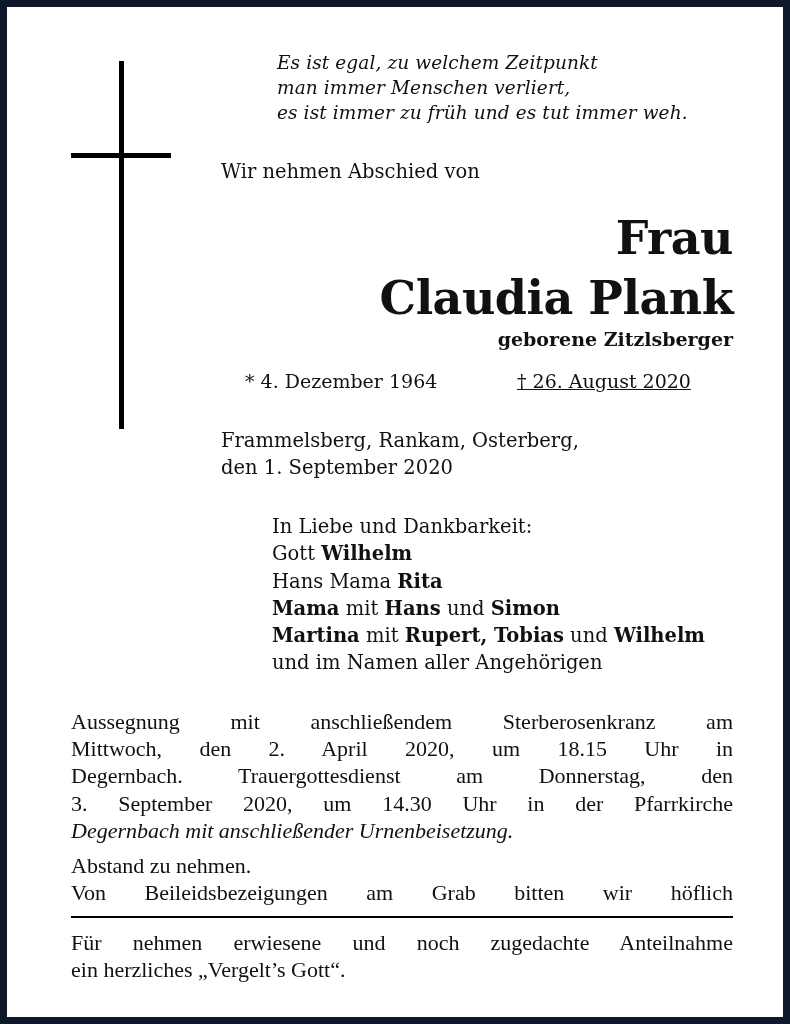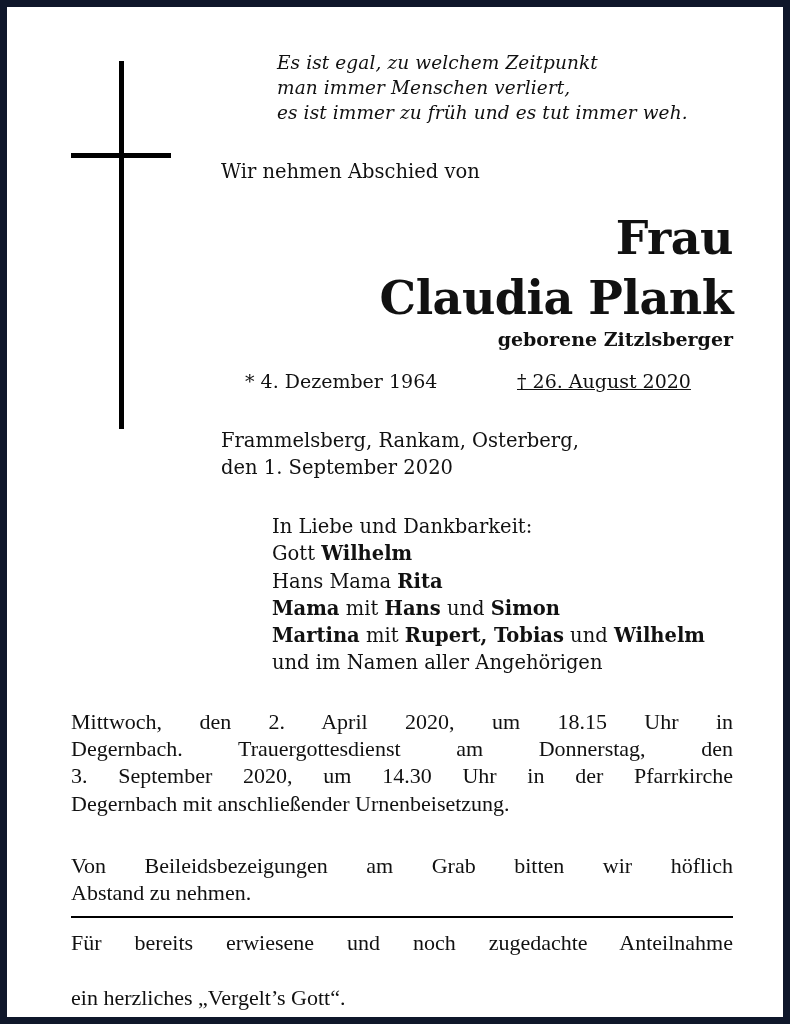--- a/index.html
+++ b/index.html
@@ -107,21 +107,21 @@
       text-align: justify;
       text-align-last: left;
     }
     .service .para { text-align: justify; }
     .service .para .ln {
       display: block;
       text-align: justify;
       text-align-last: justify;
       white-space: nowrap;
     }
-    .service .para .ln.last { text-align-last: left; }
+    .service .para .ln.last { text-align-last: left; font-style: italic; }
     .condolence {
       position: absolute;
       left: 64px; top: 845px;
       width: 662px;
       font-family: "Liberation Serif", "DejaVu Serif", serif;
       font-size: 22px;
       line-height: 27px;
     }
     .condolence .ln {
       display: block;
@@ -143,21 +143,21 @@
       font-family: "Liberation Serif", "DejaVu Serif", serif;
       font-size: 22px;
       line-height: 27px;
     }
     .thanks .ln {
       display: block;
       white-space: nowrap;
       text-align: justify;
       text-align-last: justify;
     }
-    .thanks .ln.last { text-align-last: left; margin-top: 28px; }
+    .thanks .ln.last { text-align-last: left; }
   </style>
 </head>
 <body>
 
 <div class="frame">
 
   <div class="cross-v"></div>
   <div class="cross-h"></div>
 
   <div class="quote">
@@ -188,32 +188,33 @@
     <div>In Liebe und Dankbarkeit:</div>
     <div><span>Gott </span><b>Wilhelm</b></div>
     <div><span>Hans Mama </span><b>Rita</b></div>
     <div><b>Mama</b><span> mit </span><b>Hans</b><span> und </span><b>Simon</b></div>
     <div><b>Martina</b><span> mit </span><b>Rupert, Tobias</b><span> und </span><b>Wilhelm</b></div>
     <div>und im Namen aller Angehörigen</div>
   </div>
 
   <div class="service">
     <div class="para">
+      <span class="ln">Aussegnung mit anschließendem Sterberosenkranz am</span>
       <span class="ln">Mittwoch, den 2. April 2020, um 18.15 Uhr in</span>
       <span class="ln">Degernbach. Trauergottesdienst am Donnerstag, den</span>
       <span class="ln">3. September 2020, um 14.30 Uhr in der Pfarrkirche</span>
       <span class="ln last">Degernbach mit anschließender Urnenbeisetzung.</span>
     </div>
   </div>
 
   <div class="condolence">
+    <span class="ln last">Abstand zu nehmen.</span>
     <span class="ln">Von Beileidsbezeigungen am Grab bitten wir höflich</span>
-    <span class="ln last">Abstand zu nehmen.</span>
   </div>
 
   <div class="divider"></div>
 
   <div class="thanks">
-    <span class="ln">Für bereits erwiesene und noch zugedachte Anteilnahme</span>
+    <span class="ln">Für nehmen erwiesene und noch zugedachte Anteilnahme</span>
     <span class="ln last">ein herzliches „Vergelt’s Gott“.</span>
   </div>
 
 </div>
 
 </body></html>

